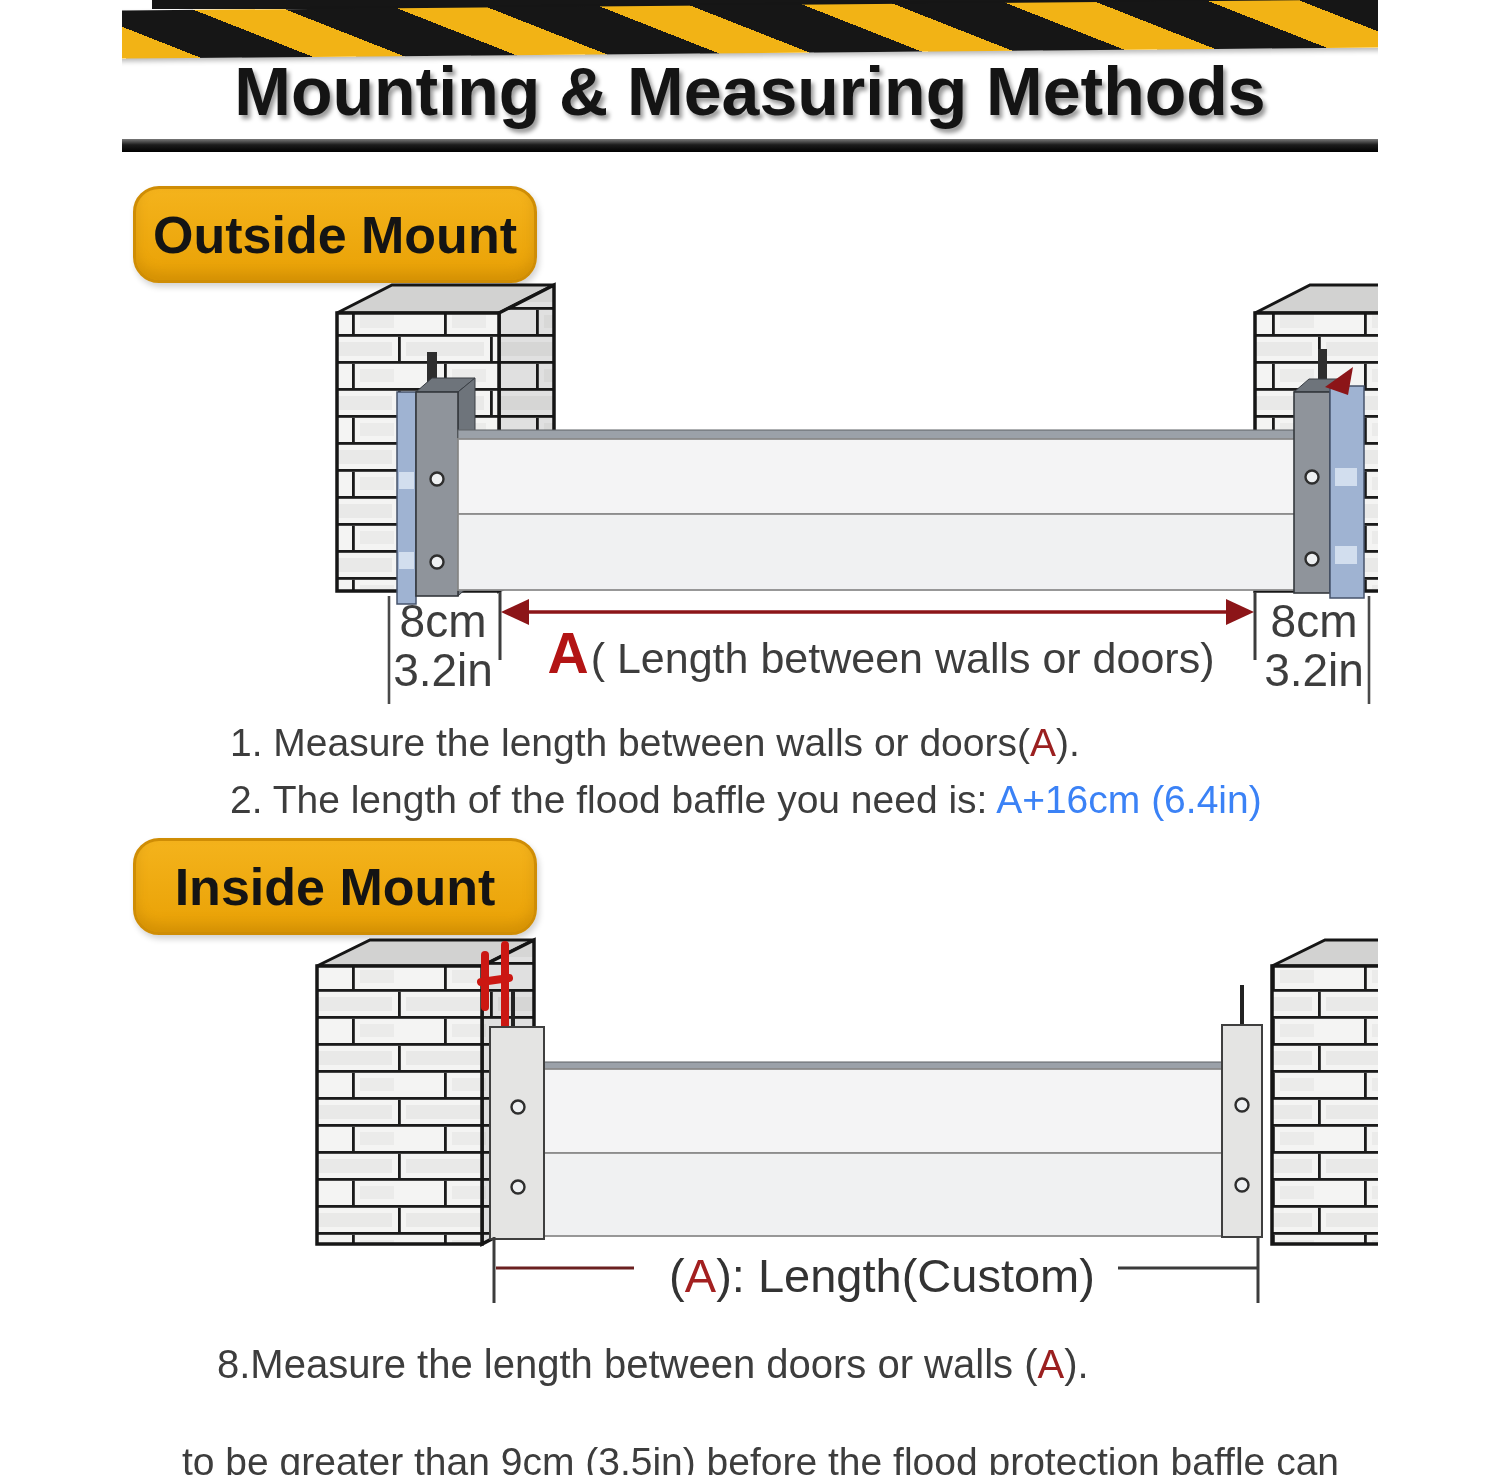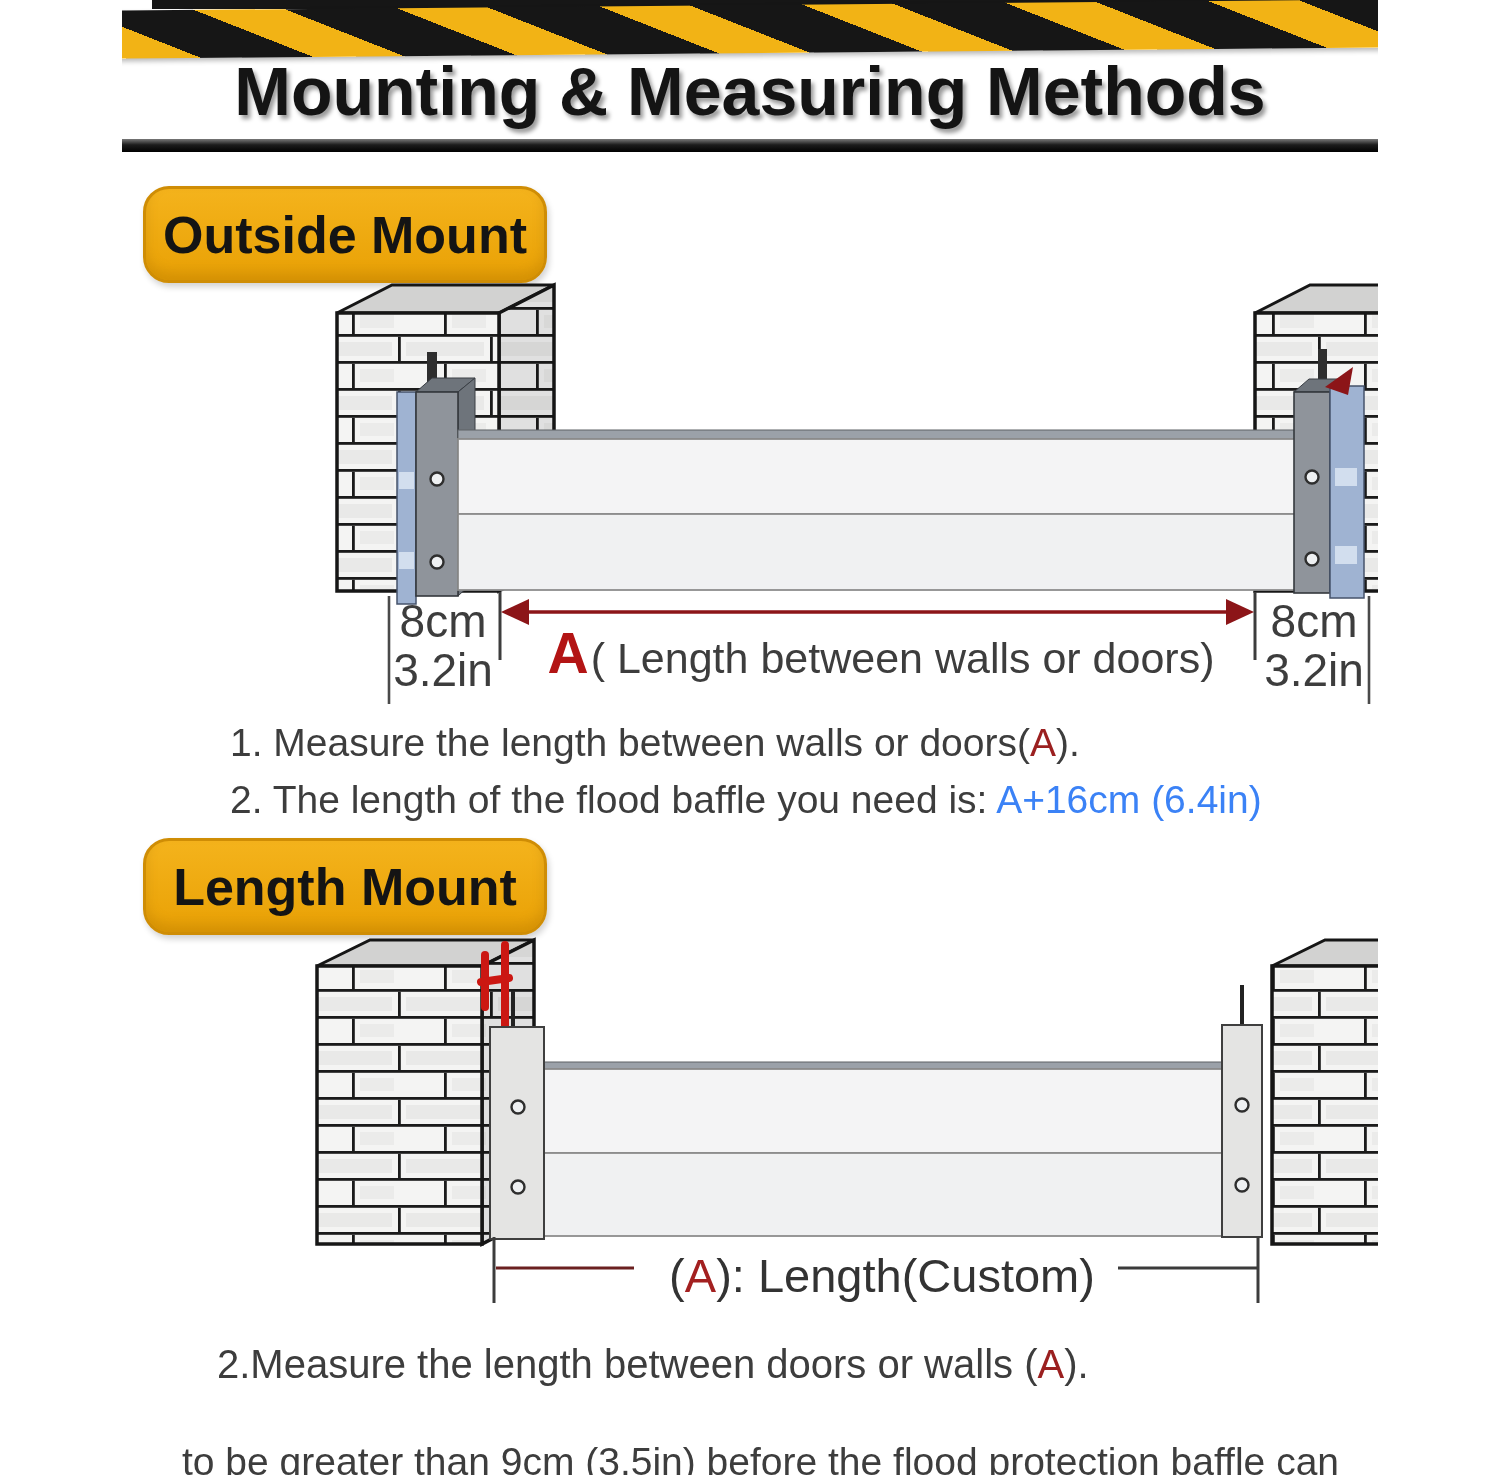--- a/index.html
+++ b/index.html
@@ -17,21 +17,21 @@
   #hazard-tape{position:absolute;top:4px;left:-12px;width:1524px;height:48px;
     background:repeating-linear-gradient(22deg,var(--hazard_yellow) 0 34px,var(--hazard_black) 34px 76px);
     transform:rotate(-0.5deg);box-shadow:0 3px 5px rgba(0,0,0,0.28);}
   #page-title{position:absolute;top:52px;left:0;width:100%;text-align:center;
     font-size:68px;font-weight:700;color:#141414;letter-spacing:0px;
     text-shadow:3px 4px 4px rgba(0,0,0,0.40);}
   #title-bar{position:absolute;top:139px;left:0;width:100%;height:13px;
     background:linear-gradient(180deg,#787878 0%,#1c1c1c 45%,#000 100%);}
 
   
-  .section-label{position:absolute;left:21px;width:398px;height:91px;
+  .section-label{position:absolute;left:11px;width:398px;height:91px;
     background:linear-gradient(180deg,var(--label_yellow_top),var(--label_yellow_bottom));
     border:3px solid var(--label_border);border-radius:26px;
     display:flex;align-items:center;justify-content:center;
     font-size:52px;font-weight:600;color:#141414;
     box-shadow:inset 0 -8px 12px rgba(140,90,0,0.22),2px 4px 6px rgba(0,0,0,0.18);}
   #outside-label{top:186px;}
   #inside-label{top:838px;}
 
   
   svg{position:absolute;left:0;z-index:1;}
@@ -89,21 +89,21 @@
 
   <div id="tape-sliver"></div>
   <div id="hazard-tape"></div>
   <div id="page-title">Mounting &amp; Measuring Methods</div>
   <div id="title-bar"></div>
 
   <div class="section-label" id="outside-label">
     <span>Outside Mount</span>
   </div>
   <div class="section-label" id="inside-label">
-    <span>Length Mount</span>
+    <span>Inside Mount</span>
   </div>
 
   <svg id="out-svg" width="1500" height="430" viewBox="0 0 1500 430">
     <defs>
       <pattern id="bricks" width="92" height="54" patternUnits="userSpaceOnUse">
         <rect width="92" height="54" fill="#f4f4f3"></rect>
         <rect x="8" y="8" width="78" height="14" fill="#e9e9e8"></rect>
         <rect x="54" y="35" width="34" height="13" fill="#ebebea"></rect>
         <rect x="0" y="0" width="92" height="2.8" fill="#1b1b1b"></rect>
         <rect x="0" y="27" width="92" height="2.8" fill="#1b1b1b"></rect>
@@ -230,17 +230,17 @@
       <line class="tickline" x1="1136" y1="302" x2="1136" y2="368"></line>
       <line class="hline-red" x1="374" y1="333" x2="512" y2="333"></line>
       <line class="hline-d" x1="996" y1="333" x2="1136" y2="333"></line>
     </g>
   </svg>
 
   <div class="overlay" id="ia">
     <span>(</span><span class="redA">A</span><span>): Length(Custom)</span>
   </div>
   <div class="overlay" id="binstr1">
-    <span>2.Measure the length between doors or walls (</span><span class="redA">A</span><span>).</span>
+    <span>8.Measure the length between doors or walls (</span><span class="redA">A</span><span>).</span>
   </div>
   <div class="overlay" id="binstr3">to be greater than 9cm (3.5in) before the flood protection baffle can be installed.</div>
 
 </div>
 
 </body></html>

